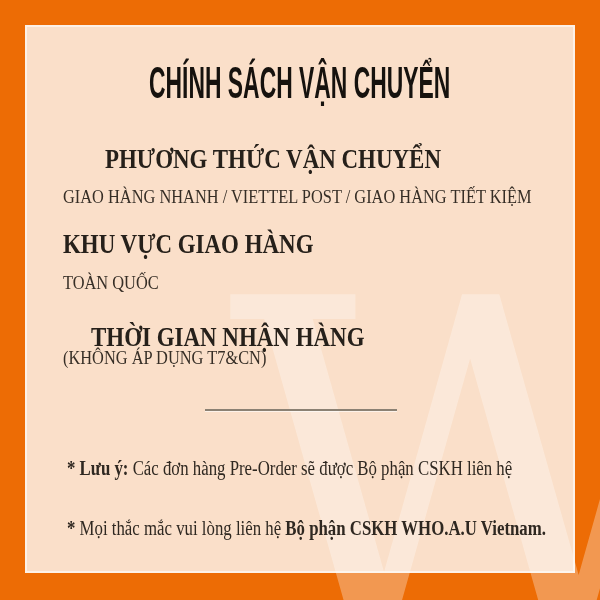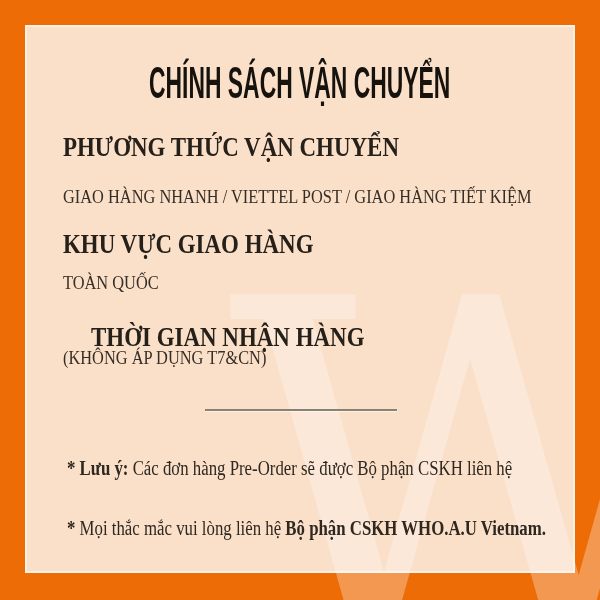--- a/index.html
+++ b/index.html
@@ -52,21 +52,21 @@
   .note .squeeze{display:inline-block;transform:scaleX(.84);transform-origin:0 50%;white-space:nowrap;}
 
   .squeeze b{font-weight:700;}
 
   .divider{
     top:409px;left:205px;width:192px;height:2px;
     background:#8B8173;
     box-shadow:0 1px 0 rgba(255,255,255,.6);
   }
 
-  #sec1-heading{top:132px;}
+  #sec1-heading{top:144px;margin-left:42px;}
   #sec1-body{top:184px;}
   #sec2-heading{top:229px;}
   #sec2-body{top:270px;}
   #sec3-heading{top:322px;margin-left:28px;}
   #sec3-body{top:345px;}
   #note1{top:451px;}
   #note2{top:511px;}
 </style>
 </head>
 <body>

